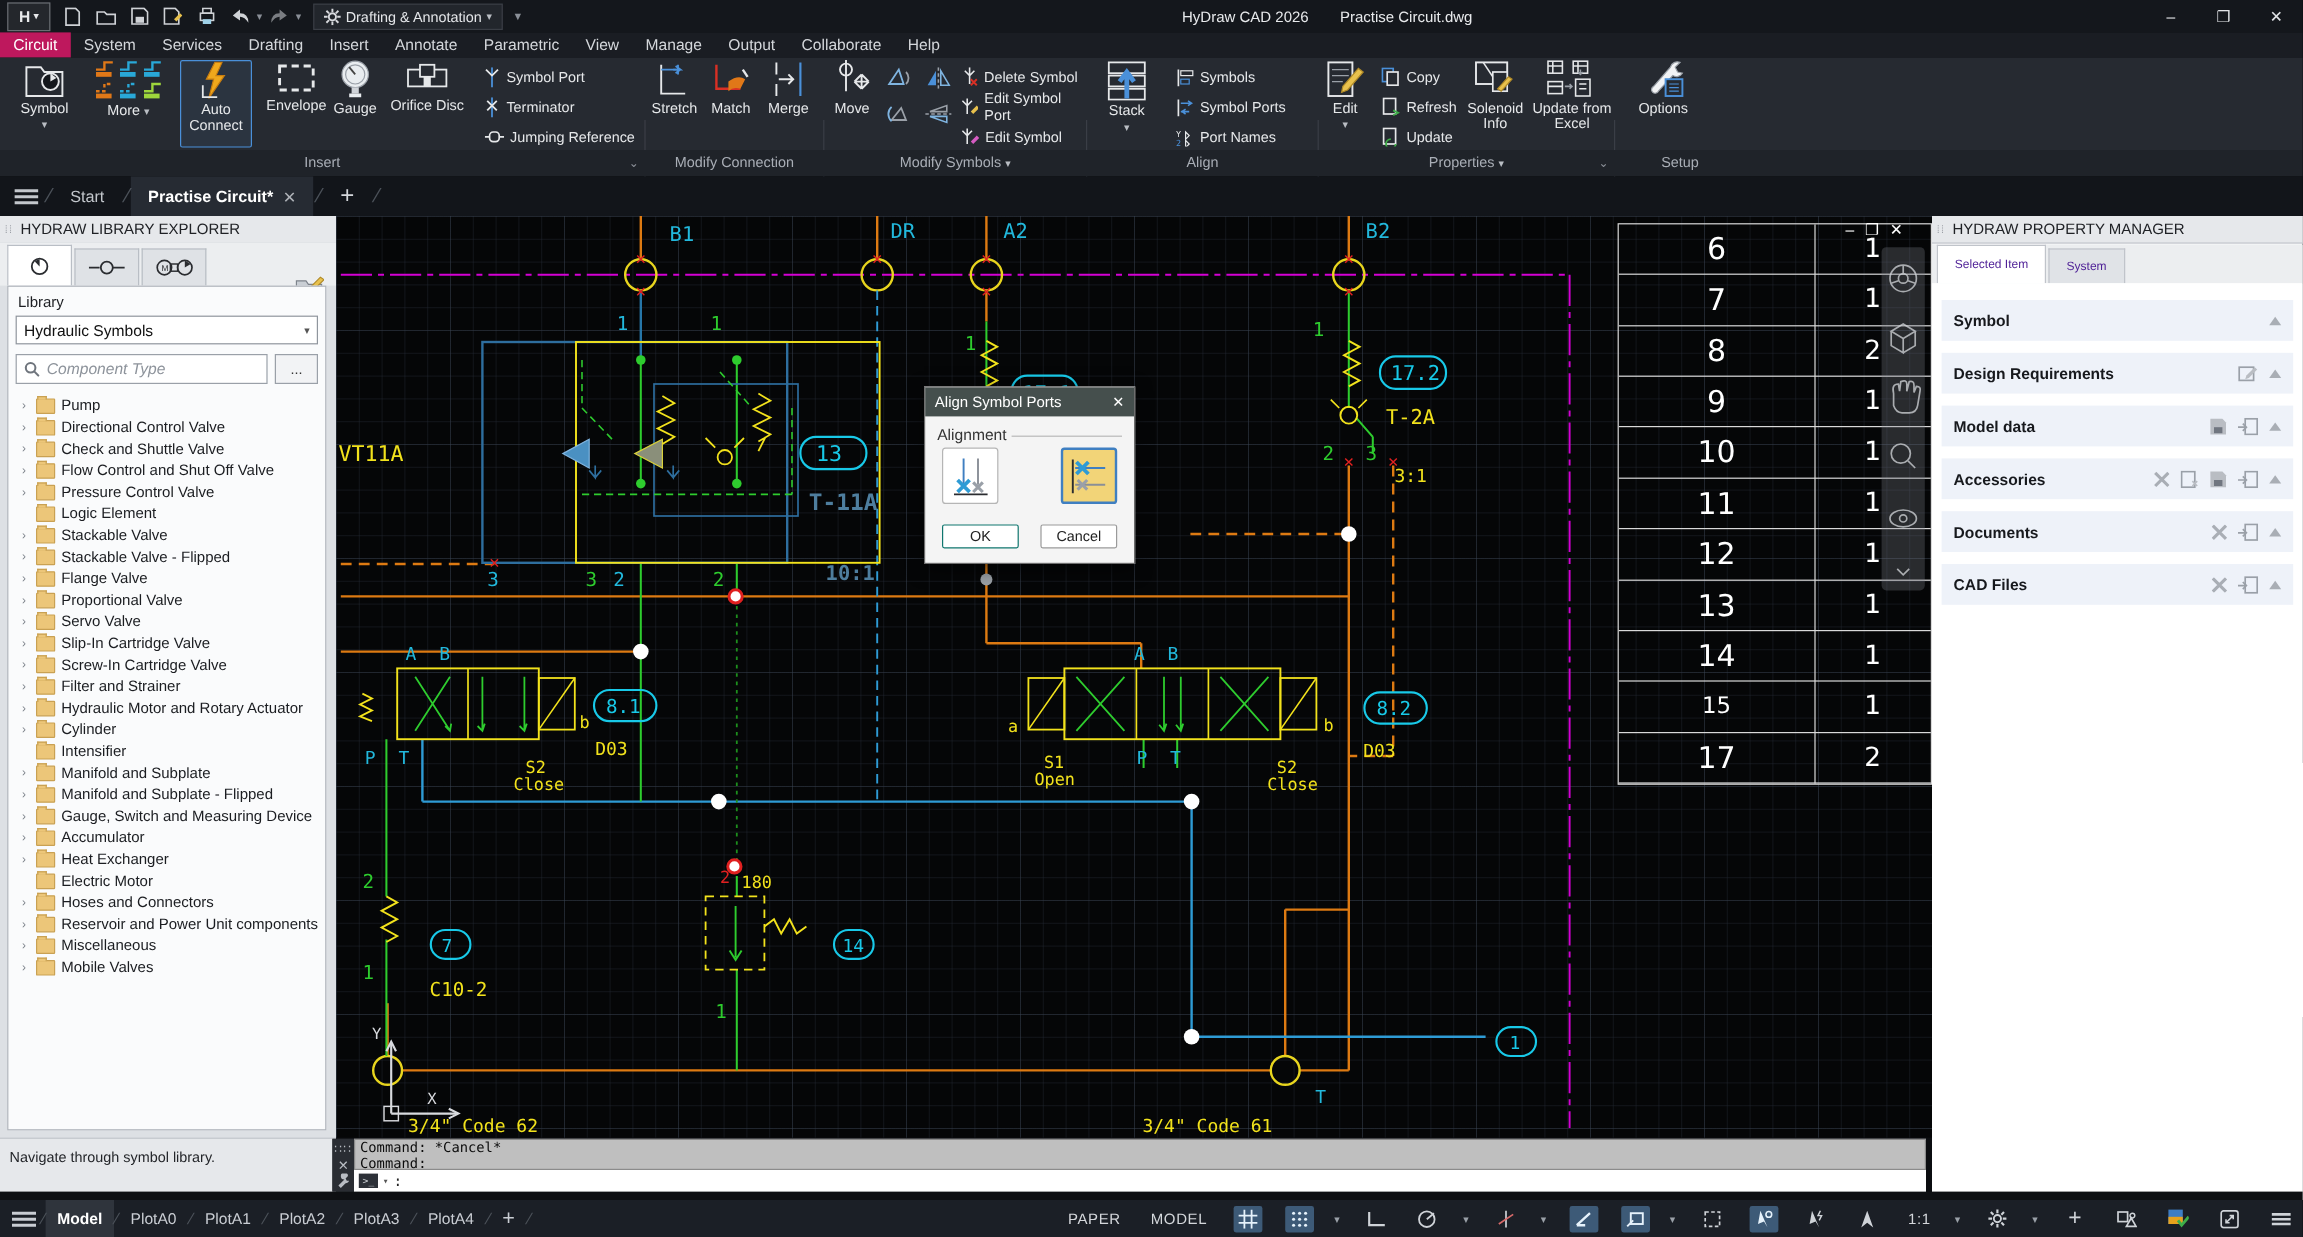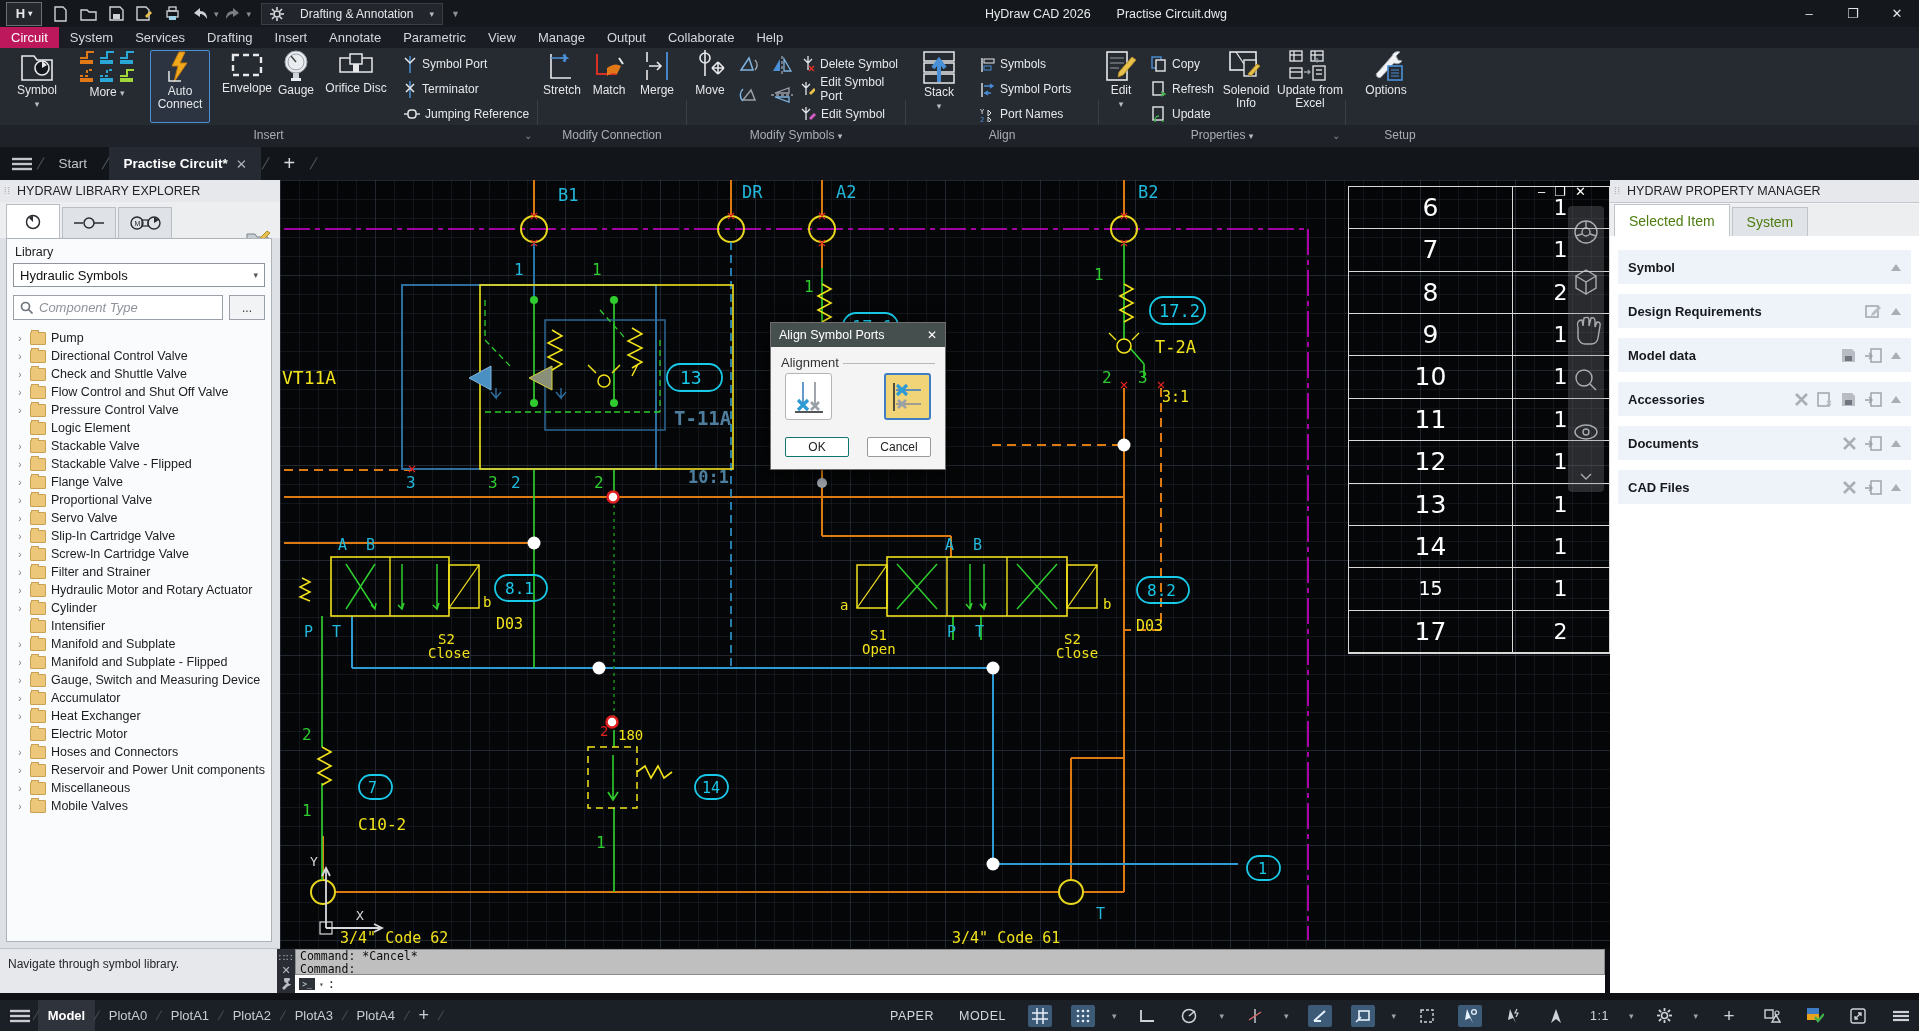--- a/index.html
+++ b/index.html
@@ -2,21 +2,21 @@
 <html><head>
 <meta charset="utf-8">
 <style>
   html,body{margin:0;padding:0;background:#0b0d10;}
   body{width:1919px;height:1031px;overflow:hidden;font-family:"Liberation Sans",sans-serif;position:relative;-webkit-font-smoothing:antialiased;}
   .abs{position:absolute;}
   
   #titlebar{position:absolute;left:0;top:0;width:1919px;height:27px;background:#14171c;color:#d8dade;display:flex;align-items:center;}
   .tb-ic{width:24px;height:20px;display:flex;align-items:center;justify-content:center;margin:0 2px;color:#cfd2d6;}
   #appbadge{width:34px;height:22px;border:1px solid #6a6e74;background:#24272c;margin:2px 4px 2px 6px;display:flex;align-items:center;justify-content:center;color:#e8e9eb;font-weight:bold;font-size:13px;}
-  #wsbox{height:20px;background:#22262c;border:1px solid #3a3e45;display:flex;align-items:center;padding:0 8px;margin-left:10px;font-size:12px;color:#e4e6e9;gap:16px;}
+  #wsbox{height:20px;background:#22262c;border:1px solid #3a3e45;display:flex;align-items:center;padding:0 8px;margin-left:10px;font-size:12px;color:#e4e6e9;gap:4px;}
   #titletext{position:absolute;left:985px;top:0;height:27px;display:flex;align-items:center;font-size:12.5px;color:#e8eaec;gap:26px;}
   #winbtns{position:absolute;right:0;top:0;height:27px;display:flex;}
   .winbtn{width:44px;height:27px;display:flex;align-items:center;justify-content:center;color:#e2e4e7;font-size:13px;}
   
   #menubar{position:absolute;left:0;top:27px;width:1919px;height:21px;background:#1a1d23;display:flex;align-items:center;font-size:13px;color:#d4d7db;}
   .menu-item{padding:2px 11px;height:17px;display:flex;align-items:center;}
   .menu-item.active{background:#be185d;color:#fff;}
   
   #ribbon{position:absolute;left:0;top:48px;width:1919px;height:77px;background:#262a31;color:#e6e8ea;font-size:12px;}
   #ribbonlabels{position:absolute;left:0;top:125px;width:1919px;height:22px;background:#1f2329;color:#a9aeb6;font-size:12px;}
@@ -70,21 +70,21 @@
   #dlg-align{position:absolute;left:10px;top:32px;font-size:13px;color:#333;}
   #dlg-line{position:absolute;left:72px;top:40px;width:92px;height:1px;background:#b8b8b8;}
   .dlg-iconbtn{position:absolute;top:50px;width:47px;height:47px;background:#fff;border:1px solid #b5b5b5;border-radius:3px;display:flex;align-items:center;justify-content:center;box-sizing:border-box;}
   .dlg-iconbtn.sel{background:#f2d478;border:2px solid #3f7fc1;}
   .dlg-btn{position:absolute;top:114px;width:64px;height:20px;background:#fff;border:1px solid #9a9a9a;border-radius:2px;font-size:12px;color:#222;display:flex;align-items:center;justify-content:center;box-sizing:border-box;}
   .dlg-btn.default{border:1px solid #0f766e;}
   
   #rightpanel{position:absolute;left:1610px;top:180px;width:309px;height:820px;background:#f4f5f7;}
   #rp-header{position:absolute;left:0;top:0;width:309px;height:22px;background:#e6e8eb;color:#202226;font-size:12.5px;display:flex;align-items:center;border-bottom:1px solid #c3c7cd;}
   #rp-tabs{position:absolute;left:0;top:24px;width:309px;height:32px;display:flex;align-items:flex-end;padding-left:4px;box-sizing:border-box;background:#eceef0;}
-  .rp-tab{height:28px;display:flex;align-items:center;padding:0 14px;font-size:14px;color:#4d7c0f;border:1px solid #c0c4ca;border-bottom:none;background:#e0e3e7;margin-right:2px;}
+  .rp-tab{height:28px;display:flex;align-items:center;padding:0 14px;font-size:10px;color:#4c1d95;border:1px solid #c0c4ca;border-bottom:none;background:#e0e3e7;margin-right:2px;}
   .rp-tab.active{background:#fff;height:31px;}
   #rp-body{position:absolute;left:0;top:56px;width:309px;height:764px;background:#fff;}
   .rp-sec{position:absolute;left:8px;width:293px;height:34px;background:#eef2f9;display:flex;align-items:center;justify-content:space-between;padding:0 10px;box-sizing:border-box;}
   .rp-sec .t{font-size:13px;font-weight:bold;color:#17191d;}
   .rp-ic{display:flex;gap:9px;align-items:center;color:#9aa0a8;}
   .tri{width:0;height:0;border-left:5px solid transparent;border-right:5px solid transparent;border-bottom:7px solid #a9aeb5;}
   
   #cmdwrap{position:absolute;left:277px;top:949px;width:1328px;height:44px;background:#24272c;display:flex;}
   #cmdgrip{width:18px;height:44px;background:#2a2d33;color:#b9bdc3;display:flex;flex-direction:column;align-items:center;justify-content:space-between;padding:3px 0;box-sizing:border-box;font-size:10px;}
   #cmdmain{flex:1;display:flex;flex-direction:column;}

